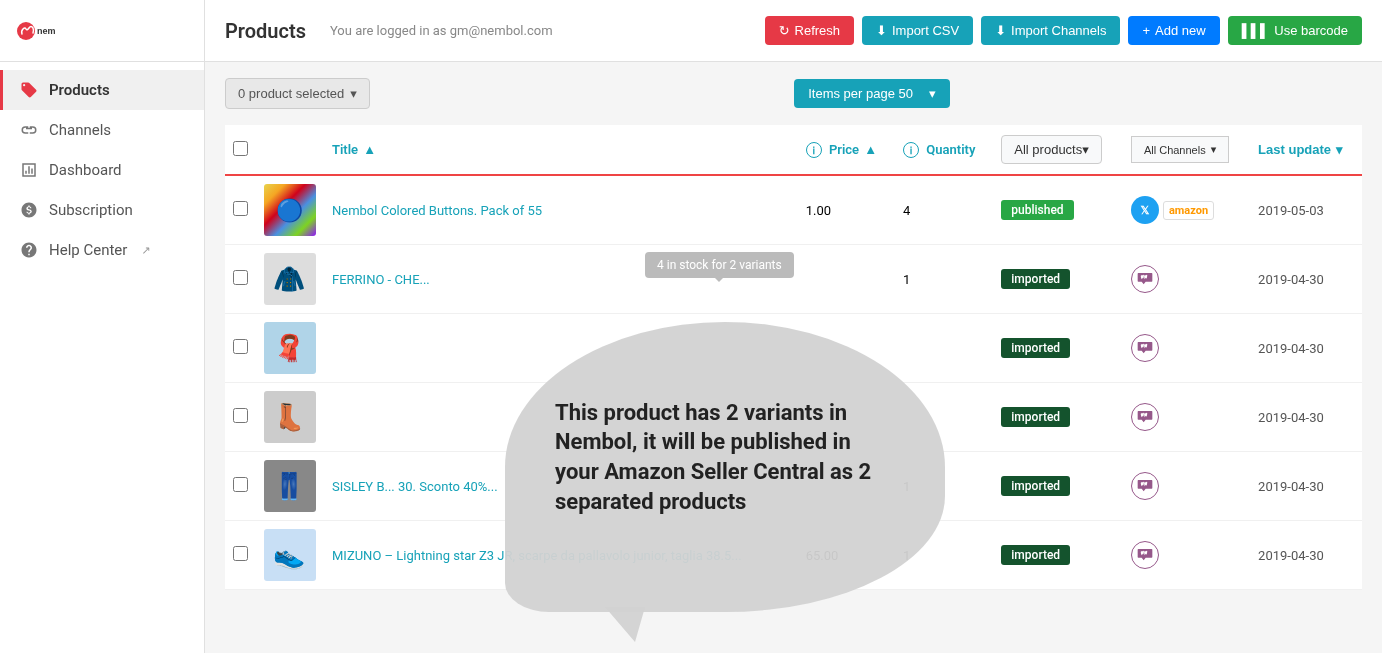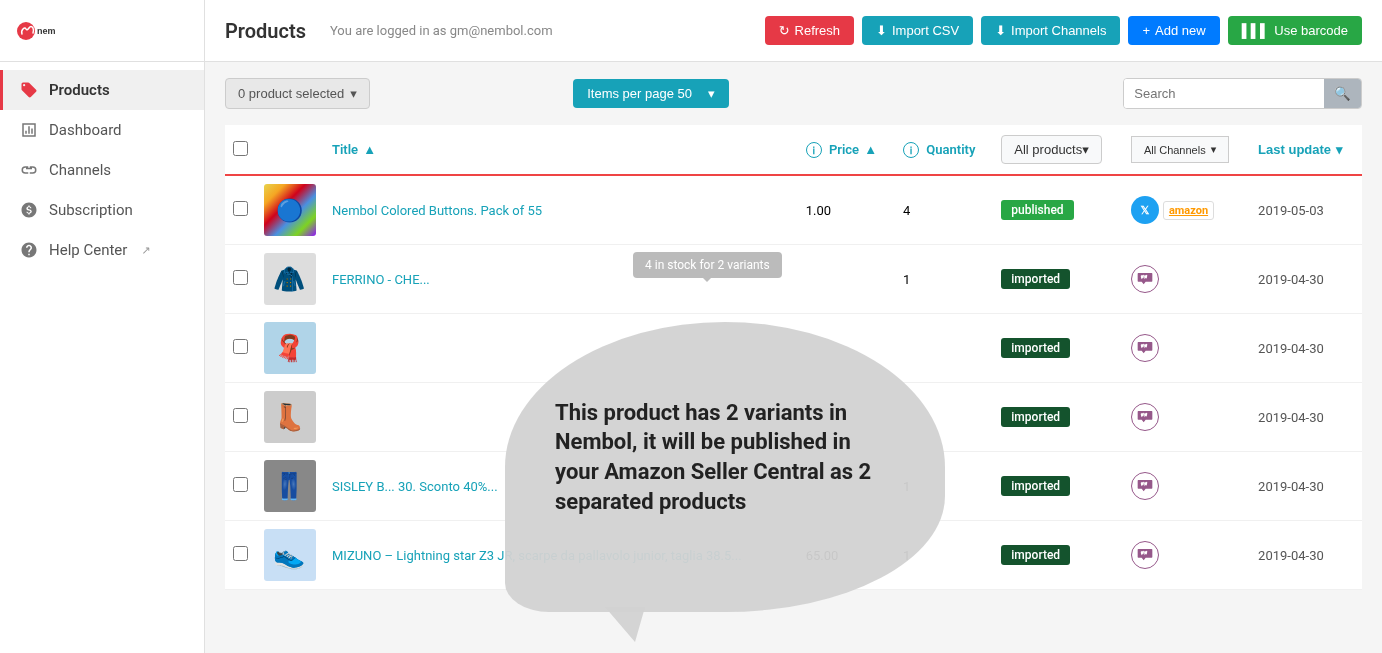--- a/index.html
+++ b/index.html
@@ -257,21 +257,21 @@
       align-items: center;
       gap: 5px;
       color: #17a2b8;
       font-weight: 600;
     }
 
     
     .tooltip-wrapper {
       position: absolute;
       top: 190px;
-      left: 428px;
+      left: 440px;
       z-index: 100;
     }
     .tooltip-bubble {
       background: rgba(180,180,180,0.9);
       color: #fff;
       padding: 6px 12px;
       border-radius: 4px;
       font-size: 12px;
       white-space: nowrap;
       position: relative;
@@ -353,33 +353,33 @@
         <svg viewBox="0 0 24 24" fill="#e63946">
             <path d="M21.41 11.58l-9-9A2 2 0 0011 2H4a2 2 0 00-2 2v7a2 2 0 00.59 1.42l9 9A2 2 0 0013 22a2 2 0 001.41-.59l7-7A2 2 0 0022 13a2 2 0 00-.59-1.42zM5.5 7A1.5 1.5 0 117 5.5 1.5 1.5 0 015.5 7z"></path>
           </svg>
       </span>
       <span>Products</span>
     </div>
 
     <div class="sidebar-item">
       <span class="sidebar-item-icon">
         <svg viewBox="0 0 24 24" fill="#777">
+            <path d="M17 7H13v2h4a3 3 0 010 6h-4v2h4a5 5 0 000-10zm-6 8H7a3 3 0 010-6h4V7H7a5 5 0 000 10h4zm-3-4h8v-2H8z"></path>
+          </svg>
+      </span>
+      <span>Channels</span>
+    </div>
+
+    <div class="sidebar-item">
+      <span class="sidebar-item-icon">
+        <svg viewBox="0 0 24 24" fill="#777">
             <path d="M3 3h18v18H3V3zm2 2v14h14V5H5zm2 8h2v4H7v-4zm4-6h2v10h-2V7zm4 3h2v7h-2v-7z"></path>
           </svg>
       </span>
       <span>Dashboard</span>
-    </div>
-
-    <div class="sidebar-item">
-      <span class="sidebar-item-icon">
-        <svg viewBox="0 0 24 24" fill="#777">
-            <path d="M17 7H13v2h4a3 3 0 010 6h-4v2h4a5 5 0 000-10zm-6 8H7a3 3 0 010-6h4V7H7a5 5 0 000 10h4zm-3-4h8v-2H8z"></path>
-          </svg>
-      </span>
-      <span>Channels</span>
     </div>
 
     <div class="sidebar-item">
       <span class="sidebar-item-icon">
         <svg viewBox="0 0 24 24" fill="#777">
             <path d="M12 2C6.48 2 2 6.48 2 12s4.48 10 10 10 10-4.48 10-10S17.52 2 12 2zm.88 14.76V18h-1.75v-1.29c-1.3-.26-2.41-1.03-2.54-2.43h1.45c.12.74.69 1.31 1.85 1.31 1.24 0 1.92-.62 1.92-1.44 0-.69-.48-1.11-1.73-1.42l-.88-.22c-1.73-.43-2.7-1.24-2.7-2.62 0-1.31 1.05-2.3 2.63-2.56V6h1.75v1.31c1.38.26 2.28 1.13 2.37 2.45h-1.44c-.1-.77-.67-1.33-1.69-1.33-1.1 0-1.78.52-1.78 1.35 0 .64.44 1.03 1.59 1.31l.88.22c1.81.44 2.84 1.24 2.84 2.68 0 1.4-1.05 2.37-2.77 2.77z"></path>
           </svg>
       </span>
       <span>Subscription</span>
     </div>
@@ -430,26 +430,20 @@
 
     <div class="toolbar-row">
       <button class="btn-select">
         <span>0 product selected</span>
         <span>▾</span>
       </button>
       <button class="btn-items-per-page">
         <span>Items per page 50</span>
         <span>▾</span>
       </button>
-      <div class="search-box">
-        <input type="text" class="search-input" placeholder="Search" style="">
-        <button class="search-btn">
-          <span>🔍</span>
-        </button>
-      </div>
     </div>
 
     <table class="products-table">
       <thead>
         <tr>
           <th style="width:30px">
             <input type="checkbox" style="">
           </th>
           <th style="width:60px"></th>
           <th class="sortable">
@@ -498,21 +492,21 @@
       <a href="#" class="product-link">Nembol Colored Buttons. Pack of 55</a>
     </td>
     <td>1.00</td>
     <td>4</td>
     <td>
       <span class="badge badge-published">published</span>
     </td>
     <td>
               <div class="channel-icons">
                 <div class="channel-icon channel-twitter" title="Twitter">𝕏</div>
-                <div class="channel-amazon" title="Amazon" style="font-size:11px;font-weight:bold;color:#ff9900;padding:2px 5px;border:1px solid #ddd;border-radius:3px;text-decoration:underline;">amazon</div>
+                <div class="channel-amazon" title="Amazon" style="font-size:11px;font-weight:bold;color:#ff9900;padding:2px 5px;border:1px solid #ddd;border-radius:3px;">amazon</div>
               </div>
             </td>
     <td class="date-cell">2019-05-03</td>
   </tr>
           <tr>
     <td>
       <input type="checkbox" style="">
     </td>
     <td>
       <div style="width:52px;height:52px;background:#ddd;border-radius:3px;display:flex;align-items:center;justify-content:center;font-size:26px;">🧥</div>

